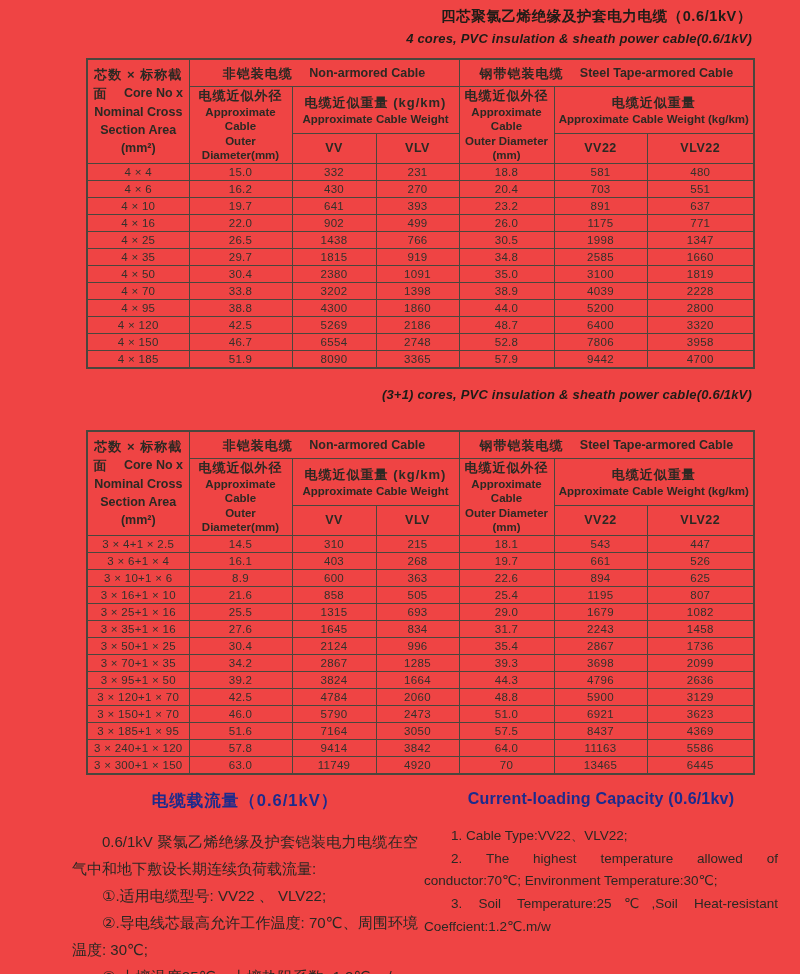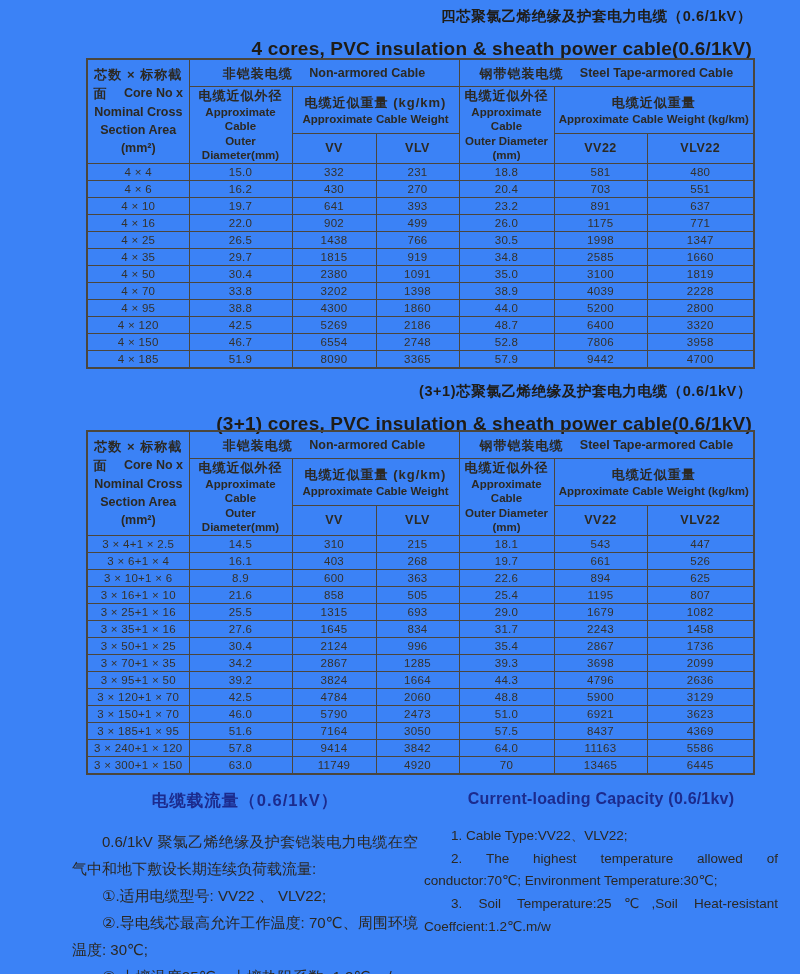--- a/index.html
+++ b/index.html
@@ -2,26 +2,26 @@
 <html><head>
 <meta charset="utf-8">
 <style>
   html,body { margin:0; padding:0; }
   body {
     width:800px; height:974px;
     background:#fbeacb;
     font-family:"Liberation Sans","DejaVu Sans",sans-serif;
     color:#2e2b26;
   }
-  .page { position:relative; width:800px; height:974px; overflow:hidden; background:#3b82f6; }
+  .page { position:relative; width:800px; height:974px; overflow:hidden; background:#ef4444; }
 
   
   .doc-title { position:absolute; right:48px; text-align:right; font-weight:bold; color:#1f1c17; }
   .doc-title .zh { font-size:14.5px; letter-spacing:0.6px; }
-  .doc-title .en { font-size:19px; letter-spacing:0.2px; margin-top:12px; }
+  .doc-title .en { font-size:13px; letter-spacing:0.2px; margin-top:5px;font-style:italic; }
   #title1 { top:7px; }
   #title2 { top:382px; }
 
   
   table.spec {
     position:absolute; left:86px;
     border-collapse:collapse; table-layout:fixed;
     border:2px solid #4b463d;
   }
   #table1 { top:58px; }
@@ -222,21 +222,20 @@
           <td>8090</td>
           <td>3365</td>
           <td>57.9</td>
           <td>9442</td>
           <td>4700</td>
         </tr>
       </tbody>
   </table>
 
   <div class="doc-title" id="title2">
-    <div class="zh">(3+1)芯聚氯乙烯绝缘及护套电力电缆（0.6/1kV）</div>
     <div class="en">(3+1) cores, PVC insulation &amp; sheath power cable(0.6/1kV)</div>
   </div>
 
   <table class="spec" id="table2">
     <colgroup>
       <col style="width:102px">
         <col style="width:103px">
         <col style="width:84px">
       <col style="width:83px">
         <col style="width:95px">

